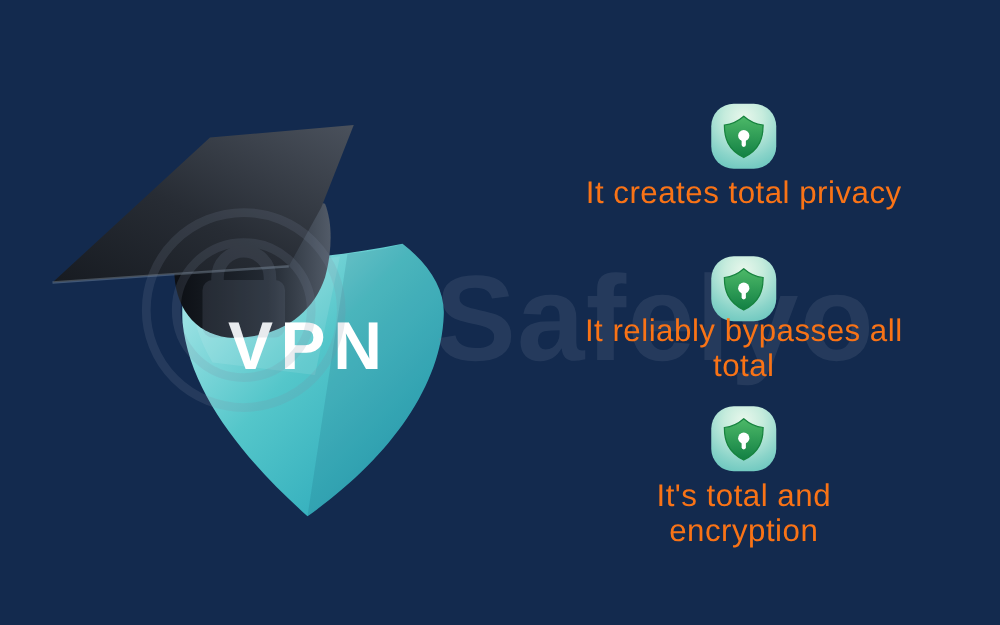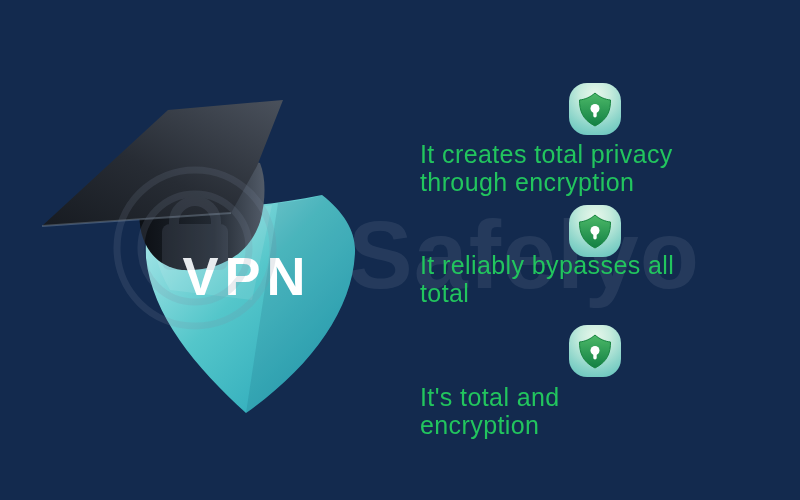--- a/index.html
+++ b/index.html
@@ -30,22 +30,22 @@
     width: 52px;
     height: 52px;
     border-radius: 18px;
     background: radial-gradient(circle at 50% 22%, #e9f7ec 0%, #c6ecdd 32%, #8ad4c9 68%, #5ec1ba 100%);
   }
   .benefit-icon svg { display: block; width: 52px; height: 52px; }
   .benefit-text {
     position: absolute;
     left: 0;
     width: 100%;
-    text-align: left;
-    color: #22c55e;
+    text-align: center;
+    color: #f97316;
     font-size: 25px;
     line-height: 28px;
     letter-spacing: 0.4px;
   }
   .pos-icon-1 { top: 83px; }
   .pos-text-1 { top: 140px; }
   .pos-icon-2 { top: 205px; }
   .pos-text-2 { top: 251px; }
   .pos-icon-3 { top: 325px; }
   .pos-text-3 { top: 383px; }
@@ -121,21 +121,20 @@
               <stop offset="1" stop-color="#128044"></stop>
           </linearGradient>
         </defs>
         <path d="M26 10 C21 14.5 15.5 16.5 10.5 17 C10.5 27 13 36.5 26 43 C39 36.5 41.5 27 41.5 17 C36.5 16.5 31 14.5 26 10 Z" fill="url(#greenGrad1)" stroke="#17833f" stroke-width="1"></path>
         <circle cx="26" cy="25.5" r="4.5" fill="#ffffff"></circle>
         <rect x="24.3" y="27" width="3.4" height="7.5" rx="1.7" fill="#ffffff"></rect>
       </svg>
     </div>
     <div class="benefit-text pos-text-1">
       <div>It creates total privacy</div>
-      <div>through encryption</div>
     </div>
 
     <div class="benefit-icon pos-icon-2">
       <svg viewBox="0 0 52 52">
         <defs>
           <linearGradient id="greenGrad2" x1="0" y1="0" x2="0" y2="1">
             <stop offset="0" stop-color="#4db968"></stop>
               <stop offset="1" stop-color="#128044"></stop>
           </linearGradient>
         </defs>

